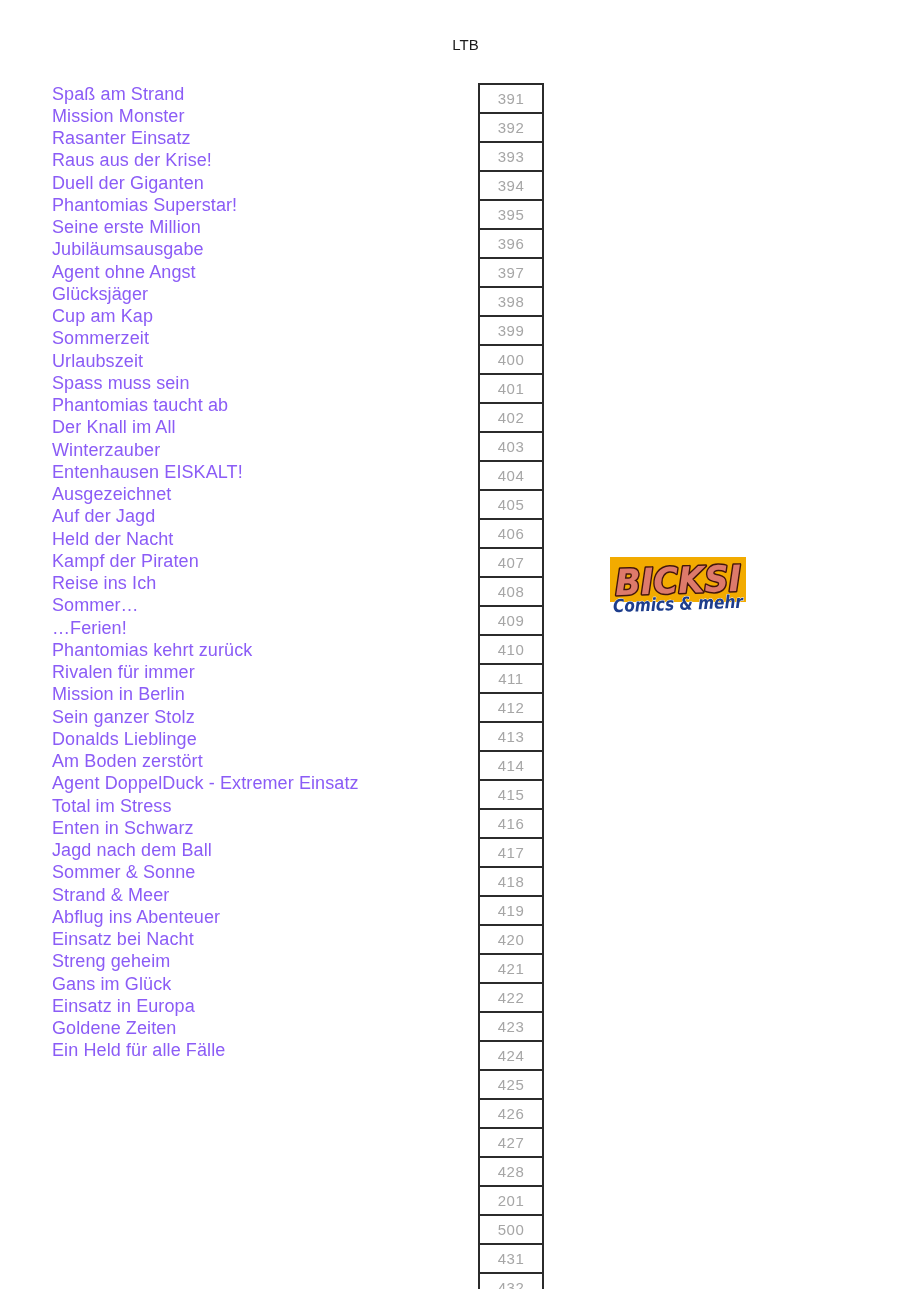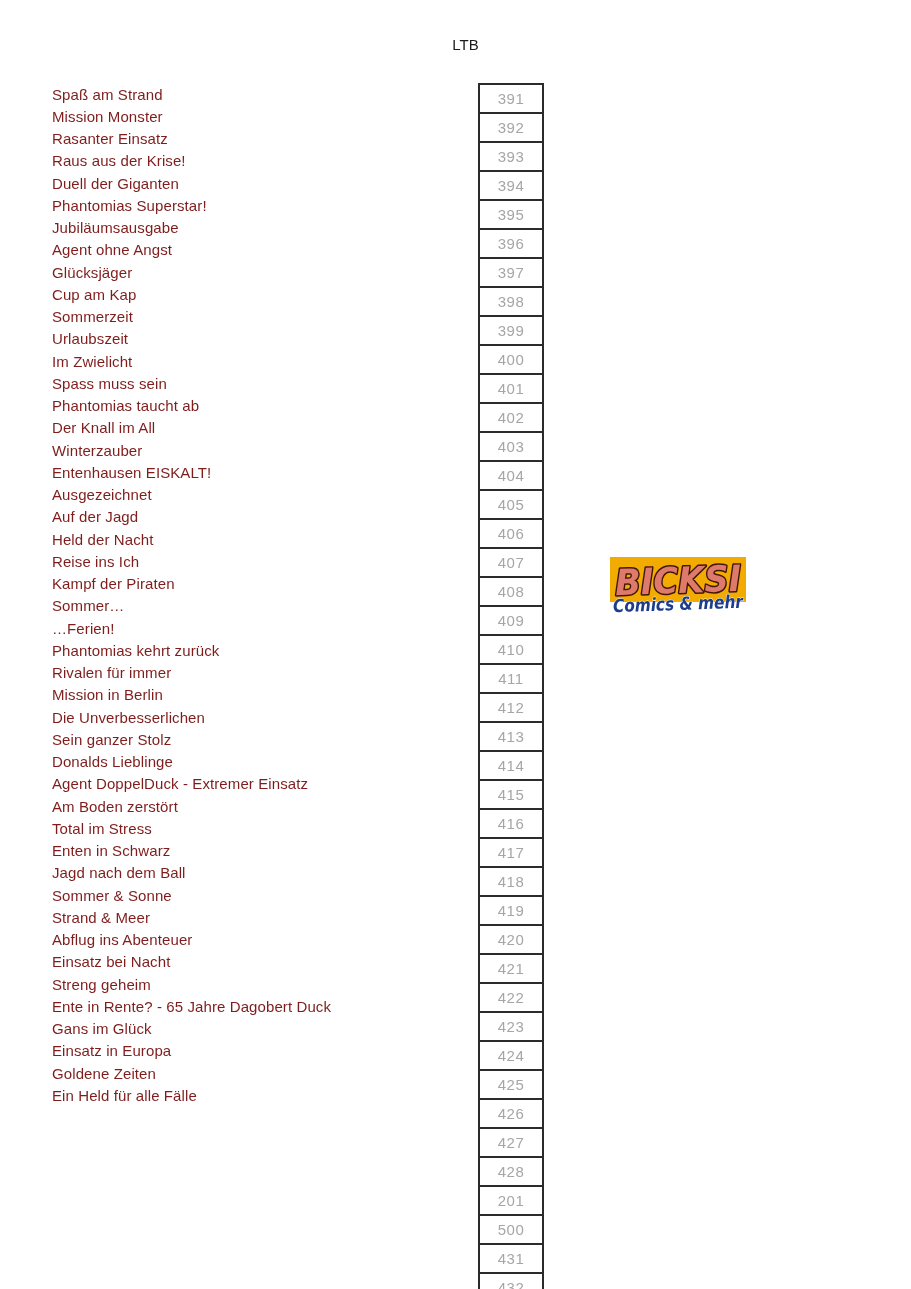--- a/index.html
+++ b/index.html
@@ -24,22 +24,22 @@
   
   .title-column {
     position: absolute;
     left: 52px;
     top: 83px;
   }
   .title-row {
     height: 22.26px;
     display: flex;
     align-items: center;
-    font-size: 15px;
-    color: #7f1d1d;
+    font-size: 18px;
+    color: #8b5cf6;
     white-space: nowrap;
     letter-spacing: 0.1px;
   }
   
   .number-column {
     position: absolute;
     left: 478px;
     top: 83px;
     width: 66px;
   }
@@ -74,56 +74,54 @@
 
   <div class="doc-title">LTB</div>
 
   <div class="title-column">
       <div class="title-row">Spaß am Strand</div>
       <div class="title-row">Mission Monster</div>
       <div class="title-row">Rasanter Einsatz</div>
       <div class="title-row">Raus aus der Krise!</div>
       <div class="title-row">Duell der Giganten</div>
       <div class="title-row">Phantomias Superstar!</div>
+      <div class="title-row">Seine erste Million</div>
       <div class="title-row">Jubiläumsausgabe</div>
       <div class="title-row">Agent ohne Angst</div>
       <div class="title-row">Glücksjäger</div>
       <div class="title-row">Cup am Kap</div>
       <div class="title-row">Sommerzeit</div>
       <div class="title-row">Urlaubszeit</div>
-      <div class="title-row">Im Zwielicht</div>
       <div class="title-row">Spass muss sein</div>
       <div class="title-row">Phantomias taucht ab</div>
       <div class="title-row">Der Knall im All</div>
       <div class="title-row">Winterzauber</div>
       <div class="title-row">Entenhausen EISKALT!</div>
       <div class="title-row">Ausgezeichnet</div>
       <div class="title-row">Auf der Jagd</div>
       <div class="title-row">Held der Nacht</div>
+      <div class="title-row">Kampf der Piraten</div>
       <div class="title-row">Reise ins Ich</div>
-      <div class="title-row">Kampf der Piraten</div>
       <div class="title-row">Sommer…</div>
       <div class="title-row">…Ferien!</div>
       <div class="title-row">Phantomias kehrt zurück</div>
       <div class="title-row">Rivalen für immer</div>
       <div class="title-row">Mission in Berlin</div>
-      <div class="title-row">Die Unverbesserlichen</div>
       <div class="title-row">Sein ganzer Stolz</div>
       <div class="title-row">Donalds Lieblinge</div>
+      <div class="title-row">Am Boden zerstört</div>
       <div class="title-row">Agent DoppelDuck - Extremer Einsatz</div>
-      <div class="title-row">Am Boden zerstört</div>
       <div class="title-row">Total im Stress</div>
       <div class="title-row">Enten in Schwarz</div>
       <div class="title-row">Jagd nach dem Ball</div>
       <div class="title-row">Sommer &amp; Sonne</div>
       <div class="title-row">Strand &amp; Meer</div>
       <div class="title-row">Abflug ins Abenteuer</div>
       <div class="title-row">Einsatz bei Nacht</div>
       <div class="title-row">Streng geheim</div>
-      <div class="title-row">Ente in Rente? - 65 Jahre Dagobert Duck</div>
       <div class="title-row">Gans im Glück</div>
       <div class="title-row">Einsatz in Europa</div>
       <div class="title-row">Goldene Zeiten</div>
       <div class="title-row">Ein Held für alle Fälle</div>
     </div>
 
   <div class="number-column">
       <div class="num-cell">391</div>
       <div class="num-cell">392</div>
       <div class="num-cell">393</div>

